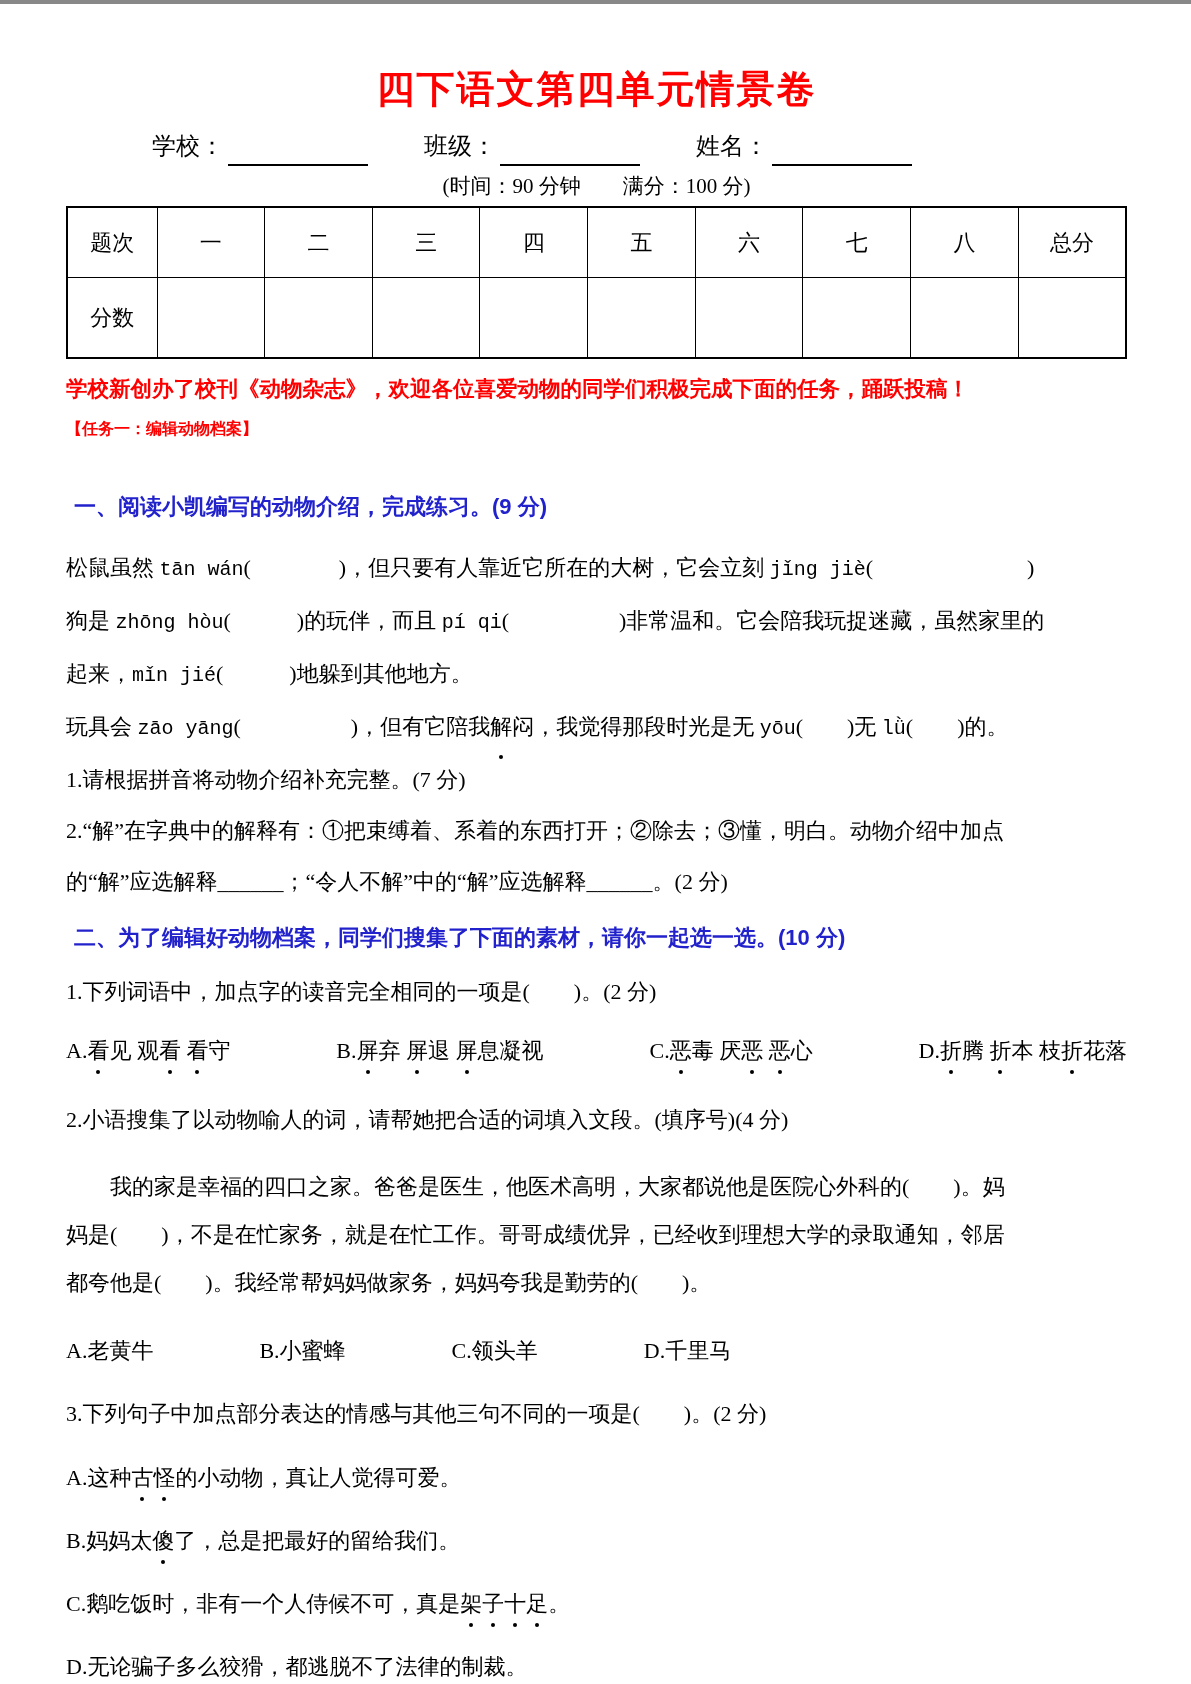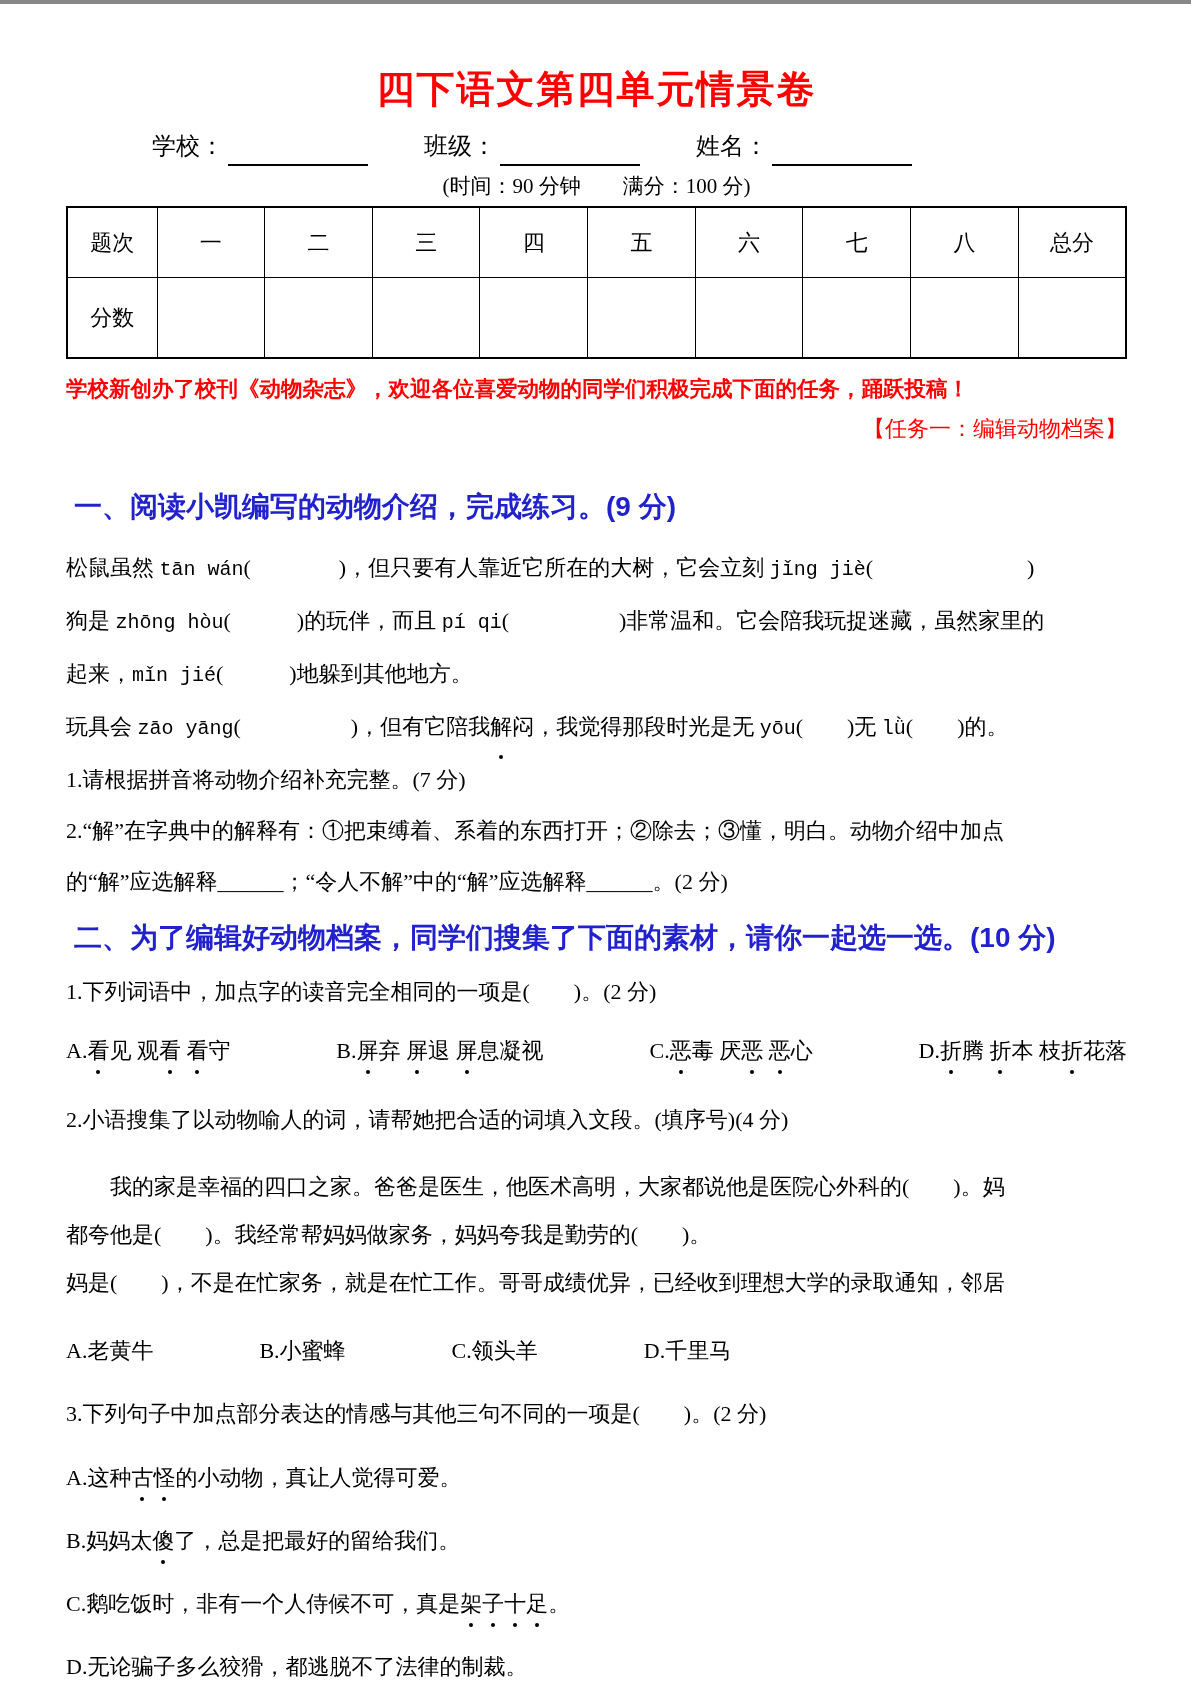--- a/index.html
+++ b/index.html
@@ -36,29 +36,29 @@
   table.score tr.r1 td{height:37px;}
   table.score tr.r2 td{height:47px;}
   table.score col.c0{width:90px;}
   
   .notice{
     margin-top:15px;text-align:left;color:#ff0000;font-weight:bold;
     font-family:"Liberation Sans","DejaVu Sans",sans-serif;
     font-size:21.5px;line-height:30px;
   }
   .task-title{
-    margin-top:10px;text-align:right;color:#ff0000;font-weight:normal;
+    margin-top:10px;text-align:left;color:#ff0000;font-weight:bold;
     font-family:"Liberation Sans","DejaVu Sans",sans-serif;
-    font-size:22px;line-height:30px;
+    font-size:16px;line-height:30px;
   }
   
   .sec-heading{
     color:#2222cc;font-weight:bold;
     font-family:"Liberation Sans","DejaVu Sans",sans-serif;
-    font-size:28px;line-height:30px;margin-top:48px;padding-left:8px;
+    font-size:22px;line-height:30px;margin-top:48px;padding-left:8px;
   }
   .sec-heading.second{margin-top:16px;}
   .passage{margin-top:20px;}
   .line{line-height:51px;}
   .q-item{line-height:51px;}
   .q-single{line-height:34px;margin-top:22px;}
   .options-spread{
     display:flex;justify-content:space-between;
     line-height:32px;margin-top:26px;
   }
@@ -168,22 +168,22 @@
     <span class="opt"><span>A.</span><span class="dot-char">看</span><span>见 观</span><span class="dot-char">看</span><span> </span><span class="dot-char">看</span><span>守</span></span>
     <span class="opt"><span>B.</span><span class="dot-char">屏</span><span>弃 </span><span class="dot-char">屏</span><span>退 </span><span class="dot-char">屏</span><span>息凝视</span></span>
     <span class="opt"><span>C.</span><span class="dot-char">恶</span><span>毒 厌</span><span class="dot-char">恶</span><span> </span><span class="dot-char">恶</span><span>心</span></span>
     <span class="opt"><span>D.</span><span class="dot-char">折</span><span>腾 </span><span class="dot-char">折</span><span>本 枝</span><span class="dot-char">折</span><span>花落</span></span>
   </div>
 
   <div class="q-single" style="margin-top:36px;">2.小语搜集了以动物喻人的词，请帮她把合适的词填入文段。(填序号)(4 分)</div>
 
   <div class="fill-passage">
     <div class="line">　　我的家是幸福的四口之家。爸爸是医生，他医术高明，大家都说他是医院心外科的(　　)。妈</div>
+    <div class="line">妈是(　　)，不是在忙家务，就是在忙工作。哥哥成绩优异，已经收到理想大学的录取通知，邻居</div>
     <div class="line">都夸他是(　　)。我经常帮妈妈做家务，妈妈夸我是勤劳的(　　)。</div>
-    <div class="line">妈是(　　)，不是在忙家务，就是在忙工作。哥哥成绩优异，已经收到理想大学的录取通知，邻居</div>
   </div>
 
   <div class="options-gap">
     <span class="opt">A.老黄牛</span>
     <span class="opt">B.小蜜蜂</span>
     <span class="opt">C.领头羊</span>
     <span class="opt">D.千里马</span>
   </div>
 
   <div class="q-single" style="margin-top:30px;">3.下列句子中加点部分表达的情感与其他三句不同的一项是(　　)。(2 分)</div>

